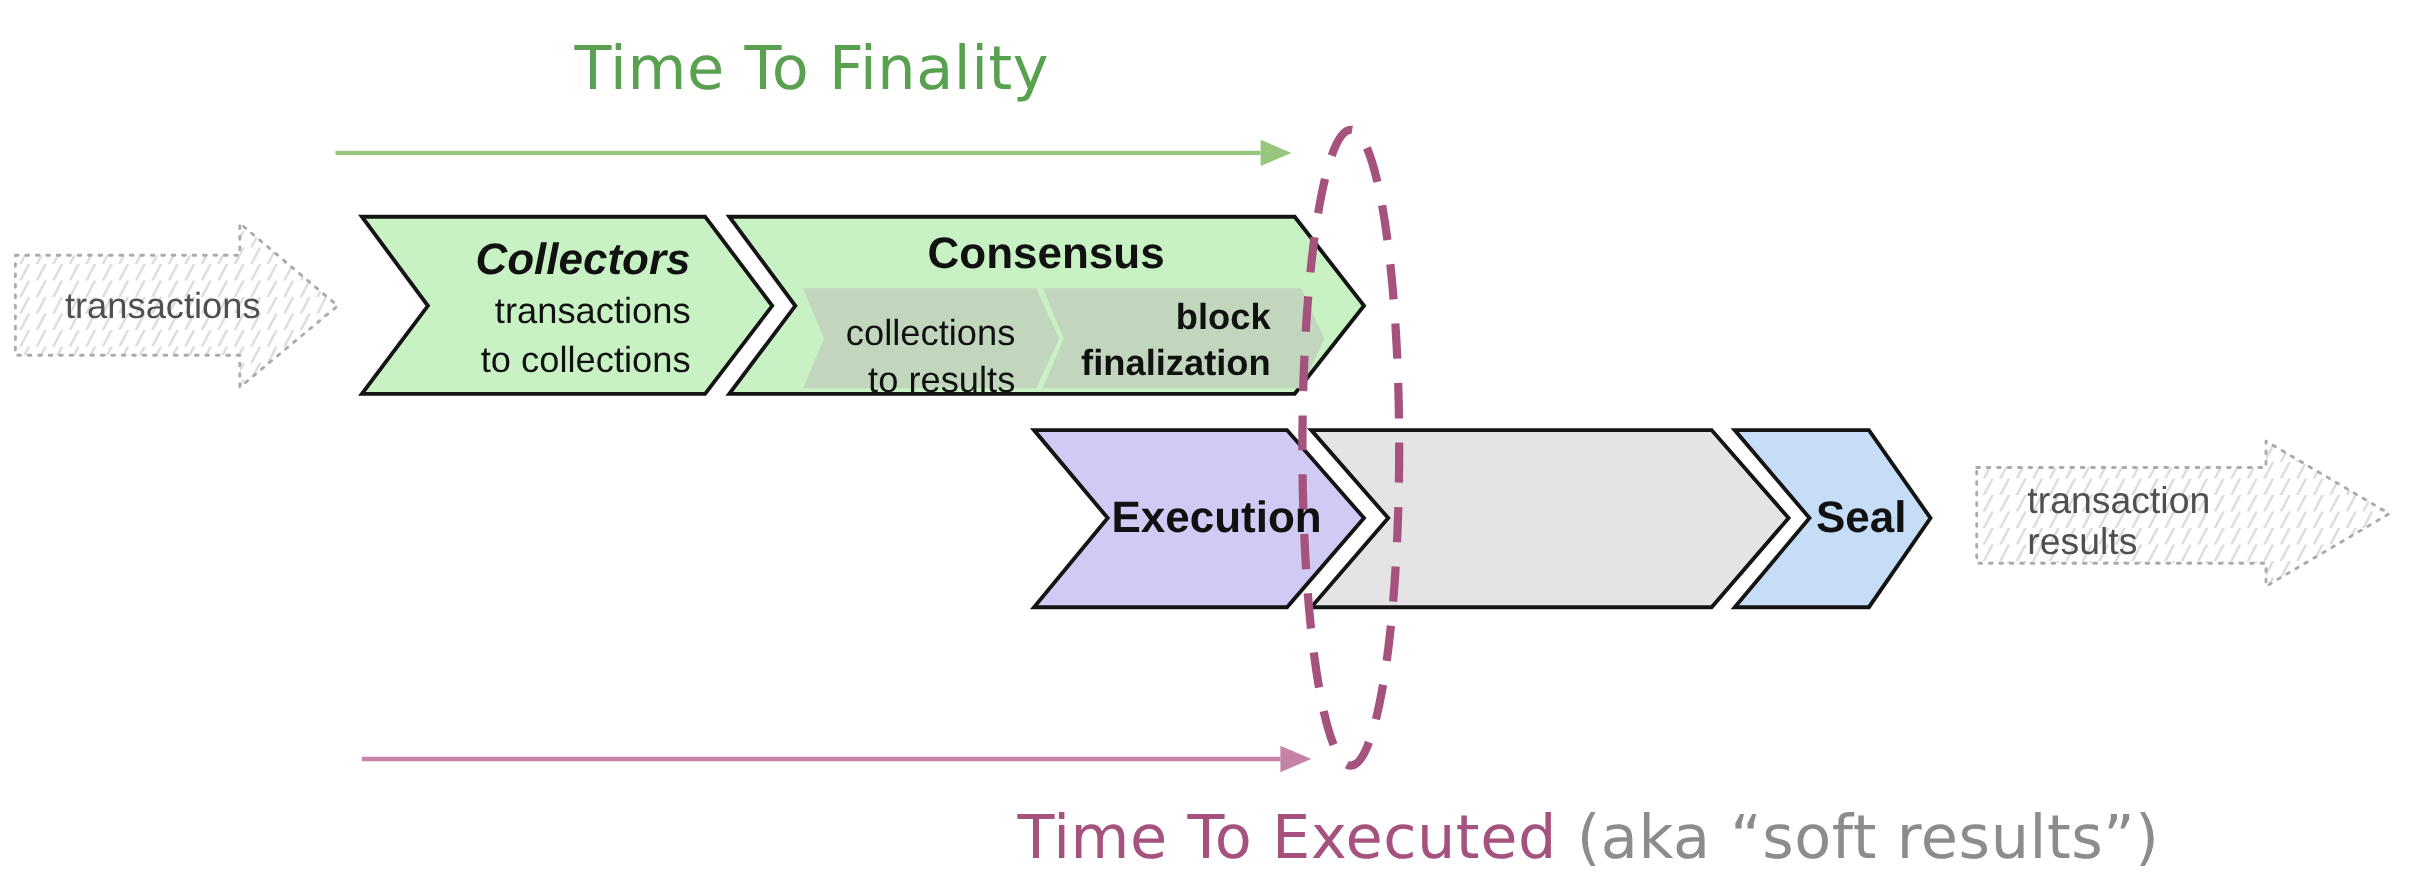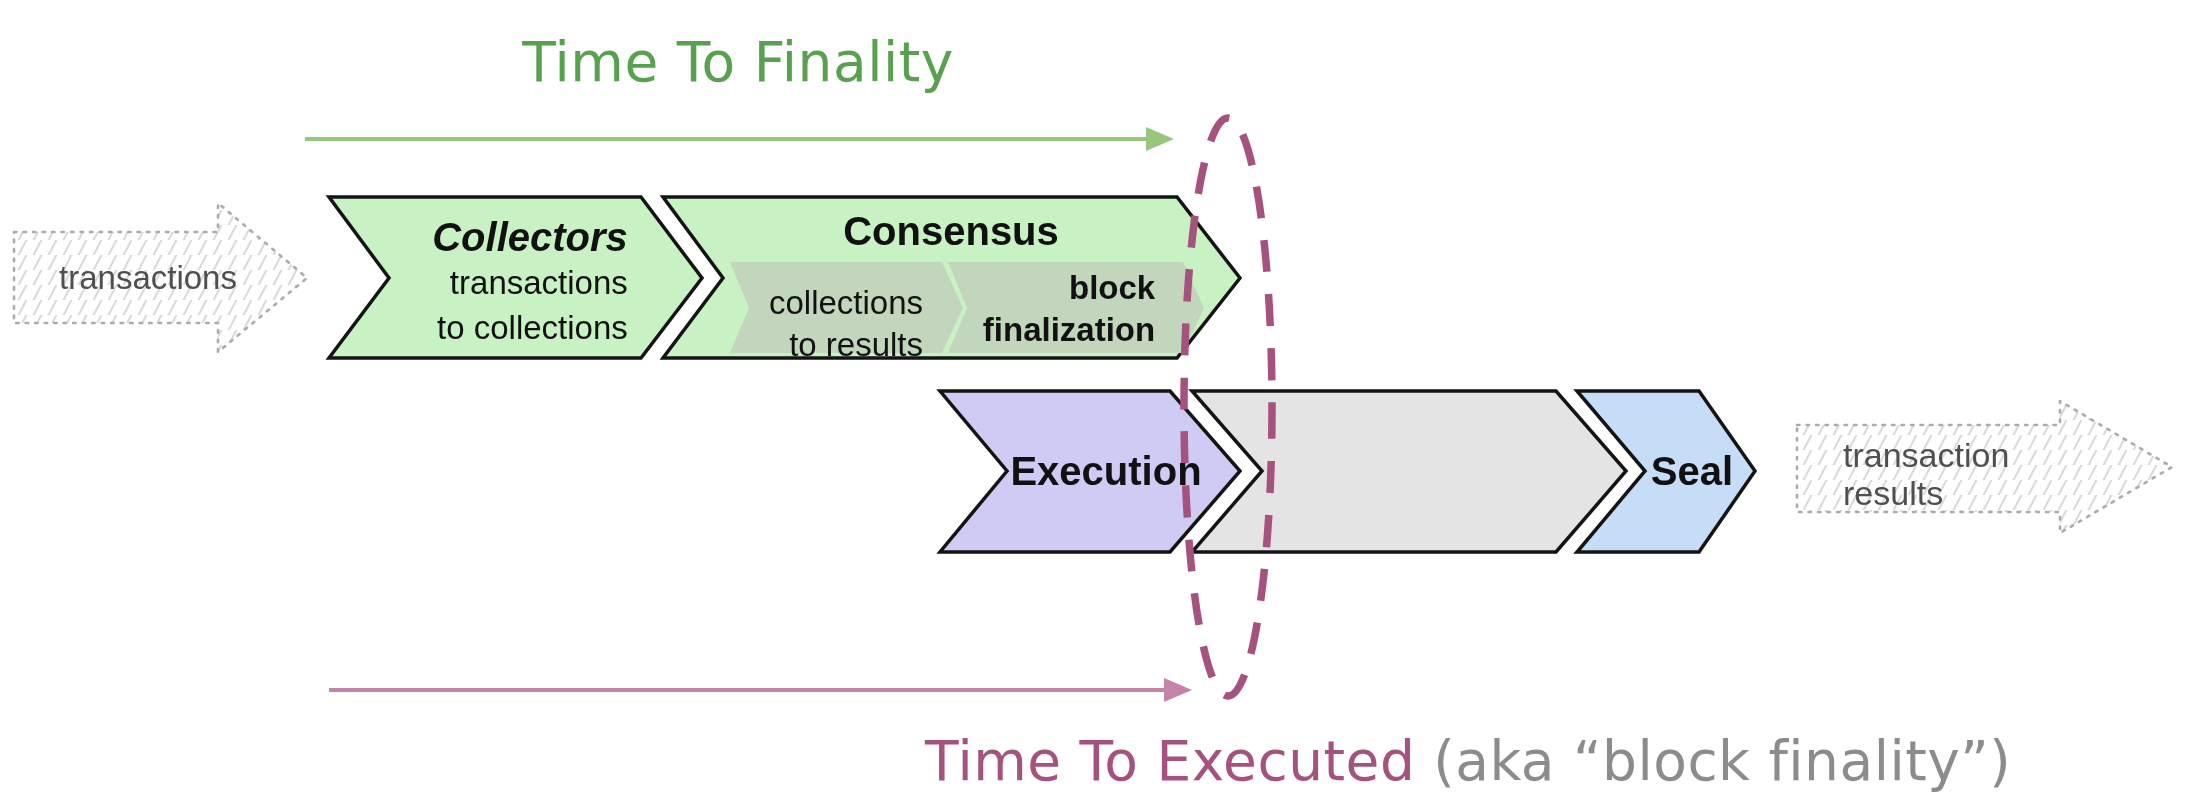--- a/index.html
+++ b/index.html
@@ -111,16 +111,16 @@
 
 
   <div class="lbl stage-head" style="left:1692px; top:471px;">Seal</div>
 
   <div class="sketch-lbl-left" style="left:1843px; top:474px;">
     <div>transaction</div>
     <div>results</div>
   </div>
 
   <div class="title-bottom-wrap" style="left:925px; top:761px;">
-    <span class="title-bottom-main">Time To Executed</span><span class="title-bottom-suffix"> (aka “block finality”)</span>
+    <span class="title-bottom-main">Time To Executed</span><span class="title-bottom-suffix"> (aka “soft results”)</span>
   </div>
 
 </div>
 
 </body></html>

